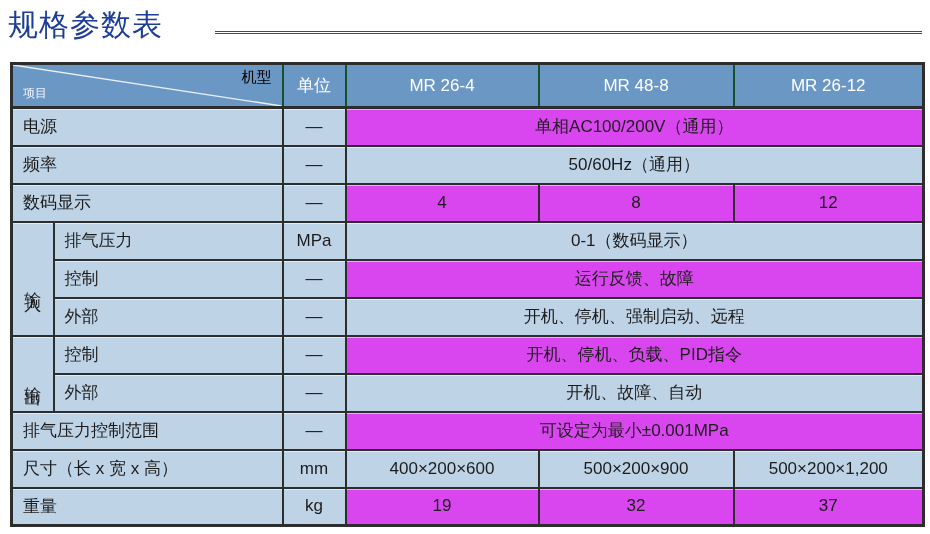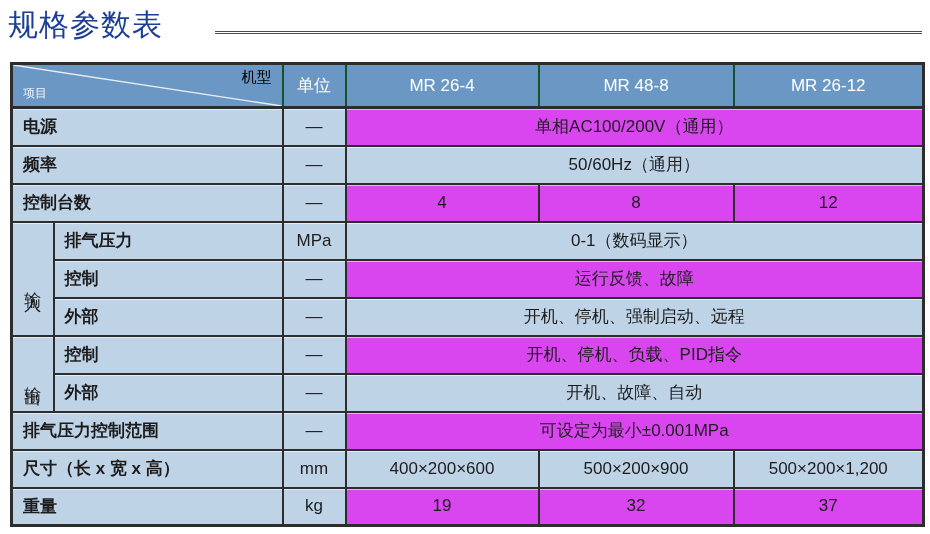--- a/index.html
+++ b/index.html
@@ -57,21 +57,20 @@
   tbody td {
     border: 2px solid var(--border_dark, #2d2d2d);
     height: 38px;
     vertical-align: middle;
     box-shadow: inset 0 1px 0 rgba(255,255,255,0.55);
   }
   td.lbl {
     background: var(--light_blue, #bfd3e7);
     text-align: left;
     padding-left: 10px;
-    font-weight: bold;
   }
   td.grp {
     background: var(--light_blue, #bfd3e7);
     text-align: center;
     padding: 0;
   }
   td.grp span {
     writing-mode: vertical-rl;
     text-orientation: upright;
     letter-spacing: 3px;
@@ -119,21 +118,21 @@
         <td class="lbl" colspan="2">电源</td>
         <td class="unit">—</td>
         <td class="val" colspan="3">单相AC100/200V（通用）</td>
       </tr>
       <tr>
         <td class="lbl" colspan="2">频率</td>
         <td class="unit">—</td>
         <td class="val shade" colspan="3">50/60Hz（通用）</td>
       </tr>
       <tr>
-        <td class="lbl" colspan="2">控制台数</td>
+        <td class="lbl" colspan="2">数码显示</td>
         <td class="unit">—</td>
         <td class="val">4</td>
         <td class="val">8</td>
         <td class="val">12</td>
       </tr>
       <tr>
         <td class="grp" rowspan="3"><span>输入</span></td>
         <td class="lbl">排气压力</td>
         <td class="unit">MPa</td>
         <td class="val shade" colspan="3">0-1（数码显示）</td>

